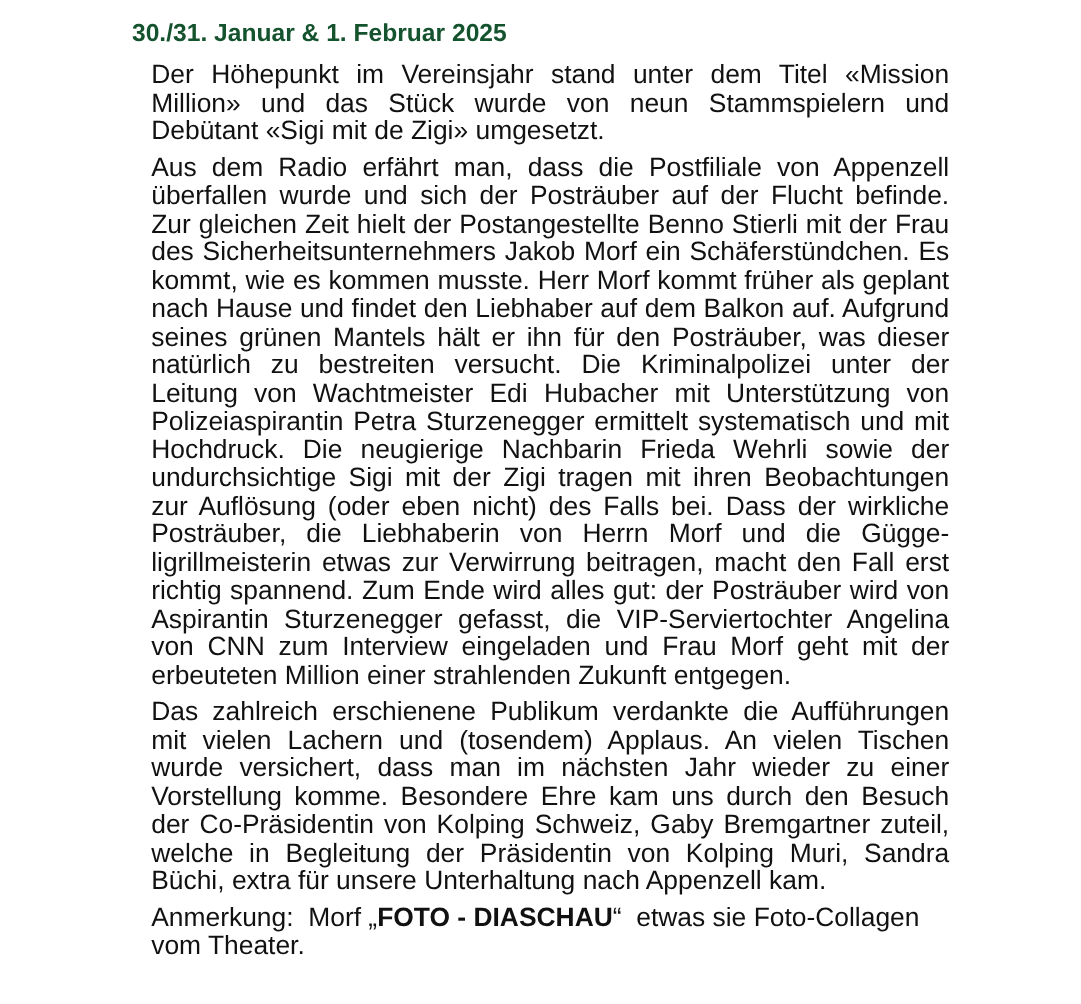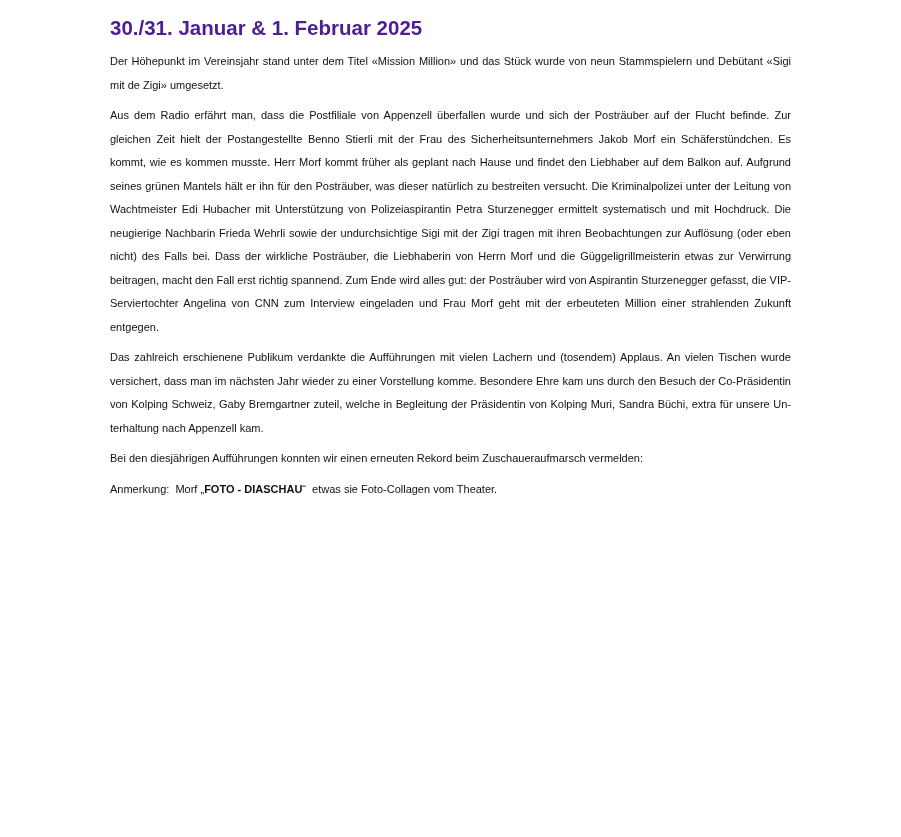--- a/index.html
+++ b/index.html
@@ -14,26 +14,26 @@
     padding: 14px 110px 13px 110px;
     background: #ffffff;
     font-family: "Liberation Sans", "DejaVu Sans", sans-serif;
     color: #111111;
   }
   .title {
     margin: 0 0 9px 0;
     font-size: 20.5px;
     line-height: 27px;
     font-weight: 700;
-    color: #4c1d95;
+    color: #14532d;
   }
   .title .title-line { display: block; }
   p.para {
-    margin: 0 0 7px 0;
-    font-size: 11px;
+    margin: 0 0 7px 16px;
+    font-size: 22px;
     line-height: 23.5px;
     text-align: justify;
     hyphens: manual;
   }
   p.left { text-align: left; }
   p.note-line { white-space: pre-wrap; }
   .note-bold { font-weight: 700; text-align: center; }
 </style>
 </head>
 <body>
@@ -43,19 +43,18 @@
   <h1 class="title">
     <span class="title-line">30./31. Januar &amp; 1. Februar 2025</span>
   </h1>
 
   <p class="para">Der Höhepunkt im Vereinsjahr stand unter dem Titel «Mission Million» und das Stück wurde von neun Stammspielern und Debütant «Sigi mit de Zigi» umgesetzt.</p>
 
   <p class="para">Aus dem Radio erfährt man, dass die Postfiliale von Appenzell überfallen wurde und sich der Posträuber auf der Flucht befinde. Zur gleichen Zeit hielt der Postangestell­te Benno Stierli mit der Frau des Sicherheitsunternehmers Jakob Morf ein Schäfer­stündchen. Es kommt, wie es kommen musste. Herr Morf kommt früher als geplant nach Hause und findet den Liebhaber auf dem Balkon auf. Aufgrund seines grünen Mantels hält er ihn für den Posträuber, was dieser natürlich zu bestreiten versucht. Die Kriminalpolizei unter der Leitung von Wachtmeister Edi Hubacher mit Unterstüt­zung von Polizeiaspirantin Petra Sturzenegger ermittelt systematisch und mit Hoch­druck. Die neugierige Nachbarin Frieda Wehrli sowie der undurchsichtige Sigi mit der Zigi tragen mit ihren Beobachtungen zur Auflösung (oder eben nicht) des Falls bei. Dass der wirkliche Posträuber, die Liebhaberin von Herrn Morf und die Gügge­ligrillmeisterin etwas zur Verwirrung beitragen, macht den Fall erst richtig spannend. Zum Ende wird alles gut: der Posträuber wird von Aspirantin Sturzenegger gefasst, die VIP-Serviertochter Angelina von CNN zum Interview eingeladen und Frau Morf geht mit der erbeuteten Million einer strahlenden Zukunft entgegen.</p>
 
   <p class="para">Das zahlreich erschienene Publikum verdankte die Aufführungen mit vielen Lachern und (tosendem) Applaus. An vielen Tischen wurde versichert, dass man im näch­sten Jahr wieder zu einer Vorstellung komme. Besondere Ehre kam uns durch den Besuch der Co-Präsidentin von Kolping Schweiz, Gaby Bremgartner zuteil, welche in Begleitung der Präsidentin von Kolping Muri, Sandra Büchi, extra für unsere Un­terhaltung nach Appenzell kam.</p>
 
-  <p class="para">Bei den diesjährigen Aufführungen konnten wir einen erneuten Rekord beim Zu­schaueraufmarsch vermelden:</p>
 
 
 
   <p class="para left note-line"><span>Anmerkung:  Morf „</span><span class="note-bold">FOTO - DIASCHAU</span><span>“  etwas sie Foto-Collagen vom Theater.</span></p>
 
 </main>
 
 </body></html>

